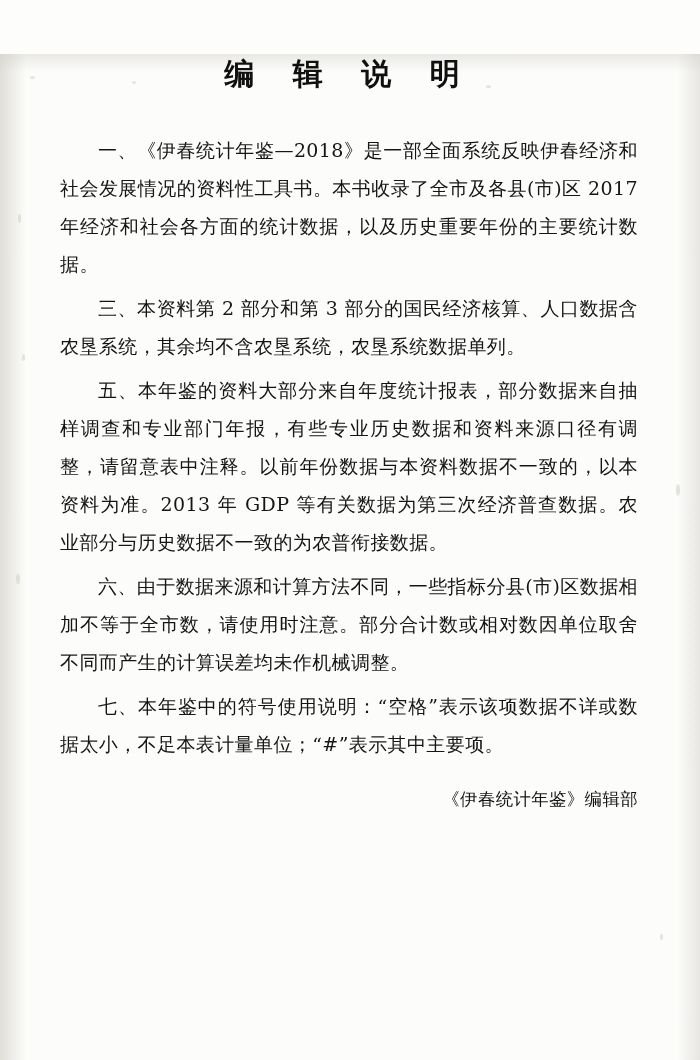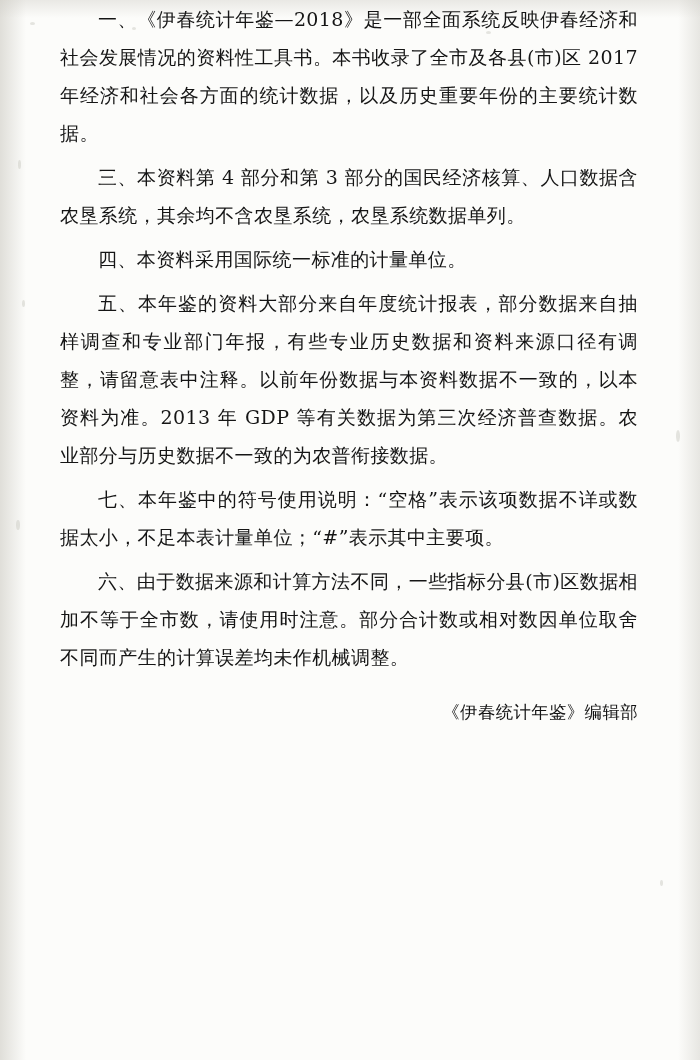--- a/index.html
+++ b/index.html
@@ -93,24 +93,24 @@
   <div class="speckle" style="left:132px;top:27px;width:4px;height:3px;"></div>
   <div class="speckle" style="left:486px;top:31px;width:5px;height:3px;"></div>
   <div class="speckle" style="left:18px;top:160px;width:3px;height:9px;"></div>
   <div class="speckle" style="left:22px;top:300px;width:3px;height:7px;"></div>
   <div class="speckle" style="left:16px;top:520px;width:4px;height:10px;"></div>
   <div class="speckle" style="left:676px;top:430px;width:4px;height:12px;"></div>
   <div class="speckle" style="left:660px;top:880px;width:3px;height:6px;"></div>
 
   <div class="content">
 
+    <div class="doc-title">编 辑 说 明</div>
 
     <p class="para">一、《伊春统计年鉴—2018》是一部全面系统反映伊春经济和社会发展情况的资料性工具书。本书收录了全市及各县(市)区 2017 年经济和社会各方面的统计数据，以及历史重要年份的主要统计数据。</p>
-    <p class="para">三、本资料第 4 部分和第 3 部分的国民经济核算、人口数据含农垦系统，其余均不含农垦系统，农垦系统数据单列。</p>
-    <p class="para">四、本资料采用国际统一标准的计量单位。</p>
+    <p class="para">三、本资料第 2 部分和第 3 部分的国民经济核算、人口数据含农垦系统，其余均不含农垦系统，农垦系统数据单列。</p>
     <p class="para">五、本年鉴的资料大部分来自年度统计报表，部分数据来自抽样调查和专业部门年报，有些专业历史数据和资料来源口径有调整，请留意表中注释。以前年份数据与本资料数据不一致的，以本资料为准。2013 年 GDP 等有关数据为第三次经济普查数据。农业部分与历史数据不一致的为农普衔接数据。</p>
+    <p class="para">六、由于数据来源和计算方法不同，一些指标分县(市)区数据相加不等于全市数，请使用时注意。部分合计数或相对数因单位取舍不同而产生的计算误差均未作机械调整。</p>
     <p class="para">七、本年鉴中的符号使用说明：“空格”表示该项数据不详或数据太小，不足本表计量单位；“#”表示其中主要项。</p>
-    <p class="para">六、由于数据来源和计算方法不同，一些指标分县(市)区数据相加不等于全市数，请使用时注意。部分合计数或相对数因单位取舍不同而产生的计算误差均未作机械调整。</p>
 
     <div class="signature">《伊春统计年鉴》编辑部</div>
 
   </div>
 </div>
 
 </body></html>

